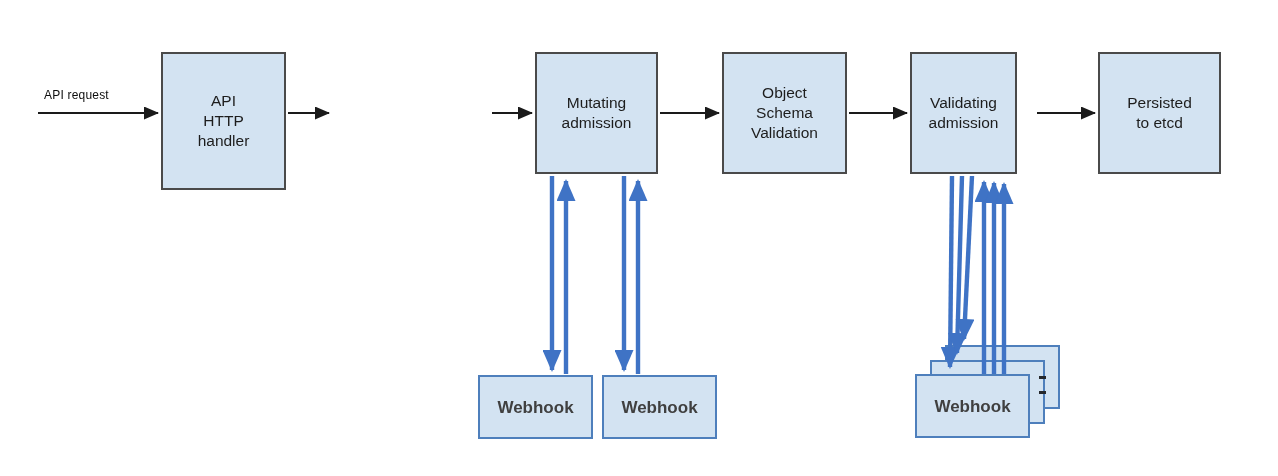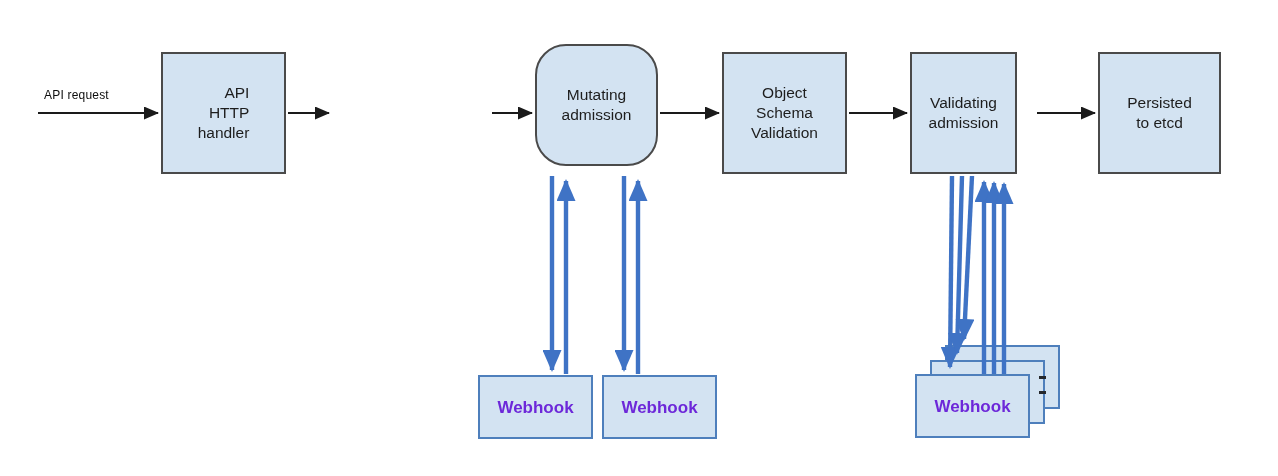--- a/index.html
+++ b/index.html
@@ -10,49 +10,49 @@
   .node {
     position:absolute; box-sizing:border-box;
     background:#d3e3f2; border:2px solid #4a4a4a;
     display:flex; align-items:center; justify-content:center;
     text-align:center; color:#1d1d1d;
   }
   .node .lbl { white-space:pre-line; font-size:15.5px; line-height:20px; }
   .webhook {
     border:2px solid #4e7fbc;
   }
-  .webhook .lbl { font-size:17px; font-weight:600; line-height:21px; color:#6d28d9; }
+  .webhook .lbl { font-size:17px; font-weight:600; line-height:21px; color:#404040; }
   .stackbox { z-index:1; }
   .front { z-index:3; }
   .mid   { z-index:2; }
   .api-label {
     position:absolute; left:44px; top:88px; z-index:6;
     font-size:12px; font-weight:500; color:#0d0d0d; letter-spacing:0.2px;
   }
   .arrows {
     position:absolute; left:0; top:0; z-index:5; pointer-events:none;
   }
   .frag {
     position:absolute; left:1039px; top:376px; width:7px; height:12px; z-index:2;
     border-top:3px solid #26282c; border-bottom:3px solid #26282c;
   }
 </style>
 </head>
 <body>
 
 <div class="canvas">
 
-  <div class="node" style="left:161px; top:52px; width:125px; height:122px;text-align:right;">
+  <div class="node" style="left:161px; top:52px; width:125px; height:138px;">
     <span class="lbl">API
 HTTP
 handler</span>
   </div>
 
 
-  <div class="node" style="left:535px; top:44px; width:123px; height:122px;border-radius:31px;">
+  <div class="node" style="left:535px; top:52px; width:123px; height:122px;">
     <span class="lbl">Mutating
 admission</span>
   </div>
 
   <div class="node" style="left:722px; top:52px; width:125px; height:122px;">
     <span class="lbl">Object
 Schema
 Validation</span>
   </div>
 

